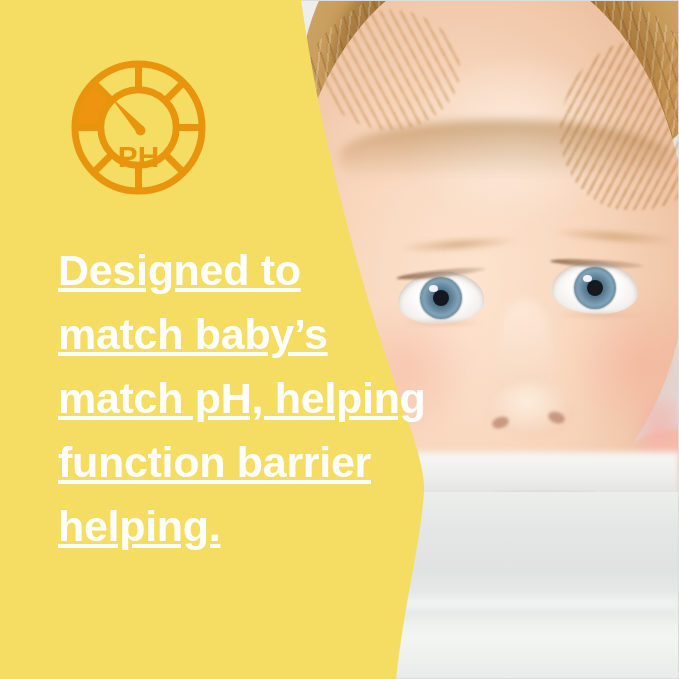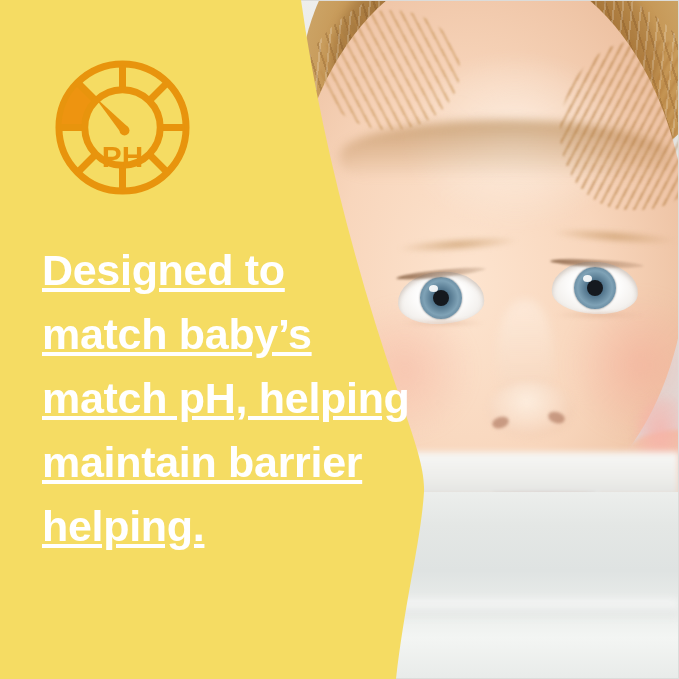--- a/index.html
+++ b/index.html
@@ -244,21 +244,21 @@
   
   #panel {
     position: absolute;
     inset: 0;
   }
   #panel svg { display: block; }
 
   
   #panel-content {
     position: absolute;
-    left: 0; top: 0;
+    left: 16px; top: 0;
     width: 420px; height: 636px;
   }
   #ph-icon {
     position: absolute;
     left: 53px; top: 58px;
     width: 139px; height: 139px;
   }
   #headline {
     position: absolute;
     left: 42px;
@@ -356,17 +356,17 @@
       <path d="M 41 38 L 76 70 L 69 76 Z" fill="#E8940D"></path>
       <circle cx="72" cy="73" r="5" fill="#E8940D"></circle>
 
       <text x="70" y="110" text-anchor="middle" font-family="Liberation Sans, sans-serif" font-size="30" font-weight="bold" fill="#E8940D">PH</text>
     </svg>
 
     <div id="headline">
       <span class="line">Designed to</span>
       <span class="line">match baby’s</span>
       <span class="line">match pH, helping</span>
-      <span class="line">maintain barrier</span>
+      <span class="line">function barrier</span>
       <span class="line">helping.</span>
     </div>
   </div>
 </div>
 
 </body></html>

